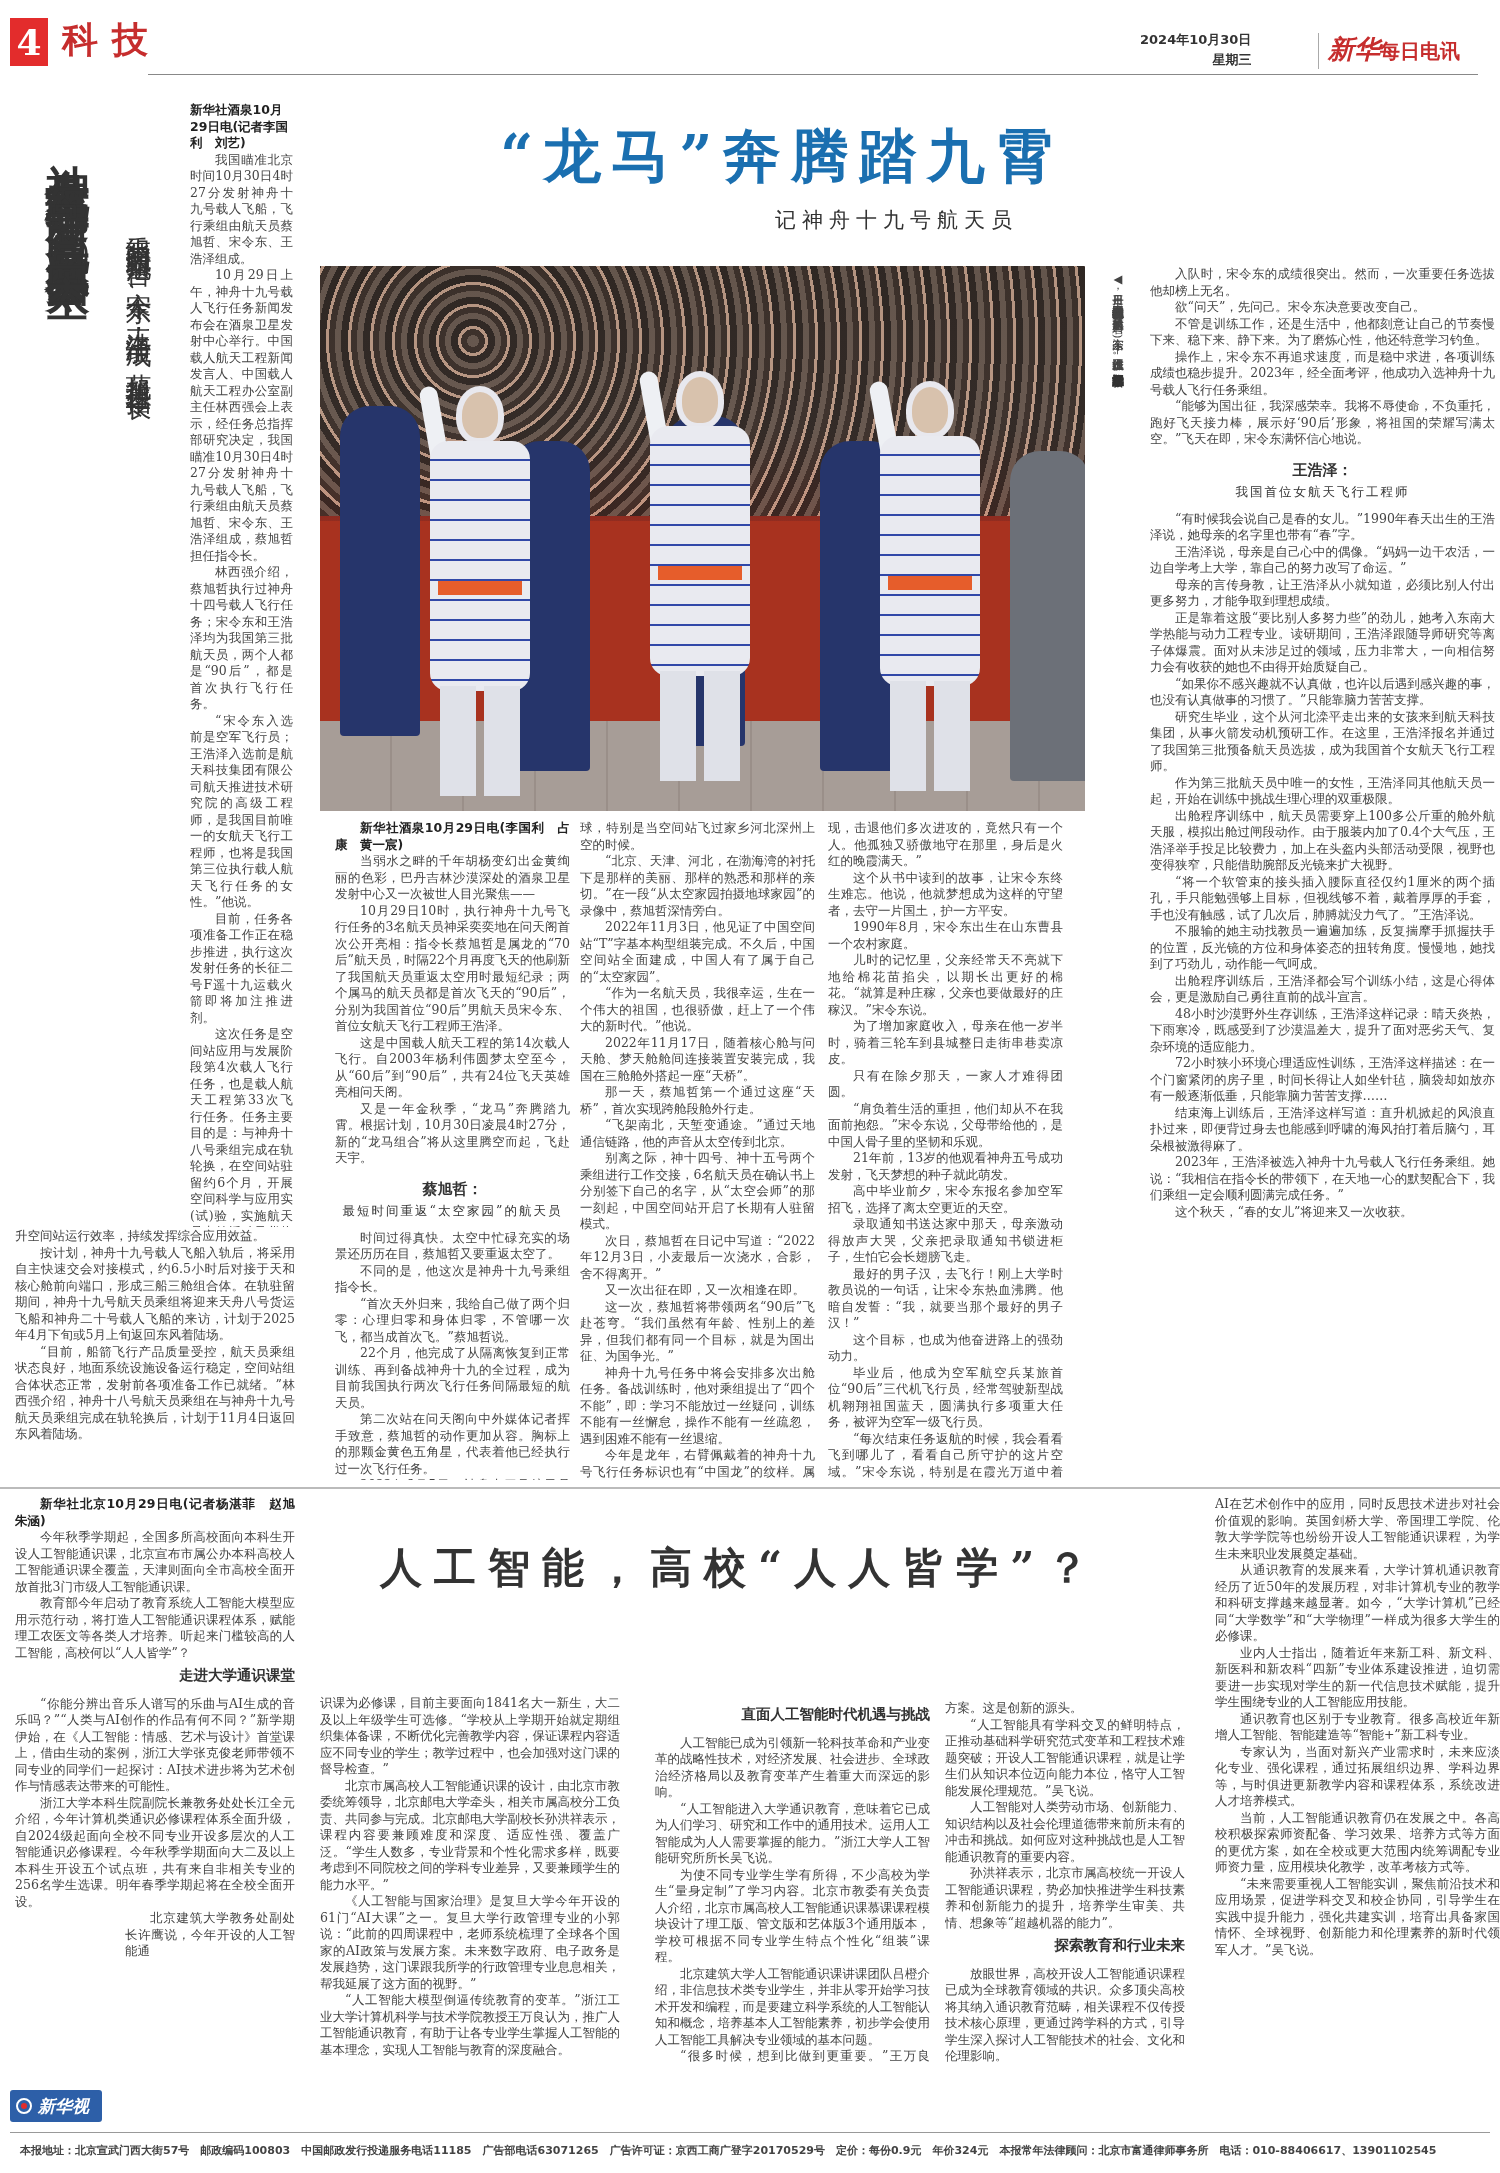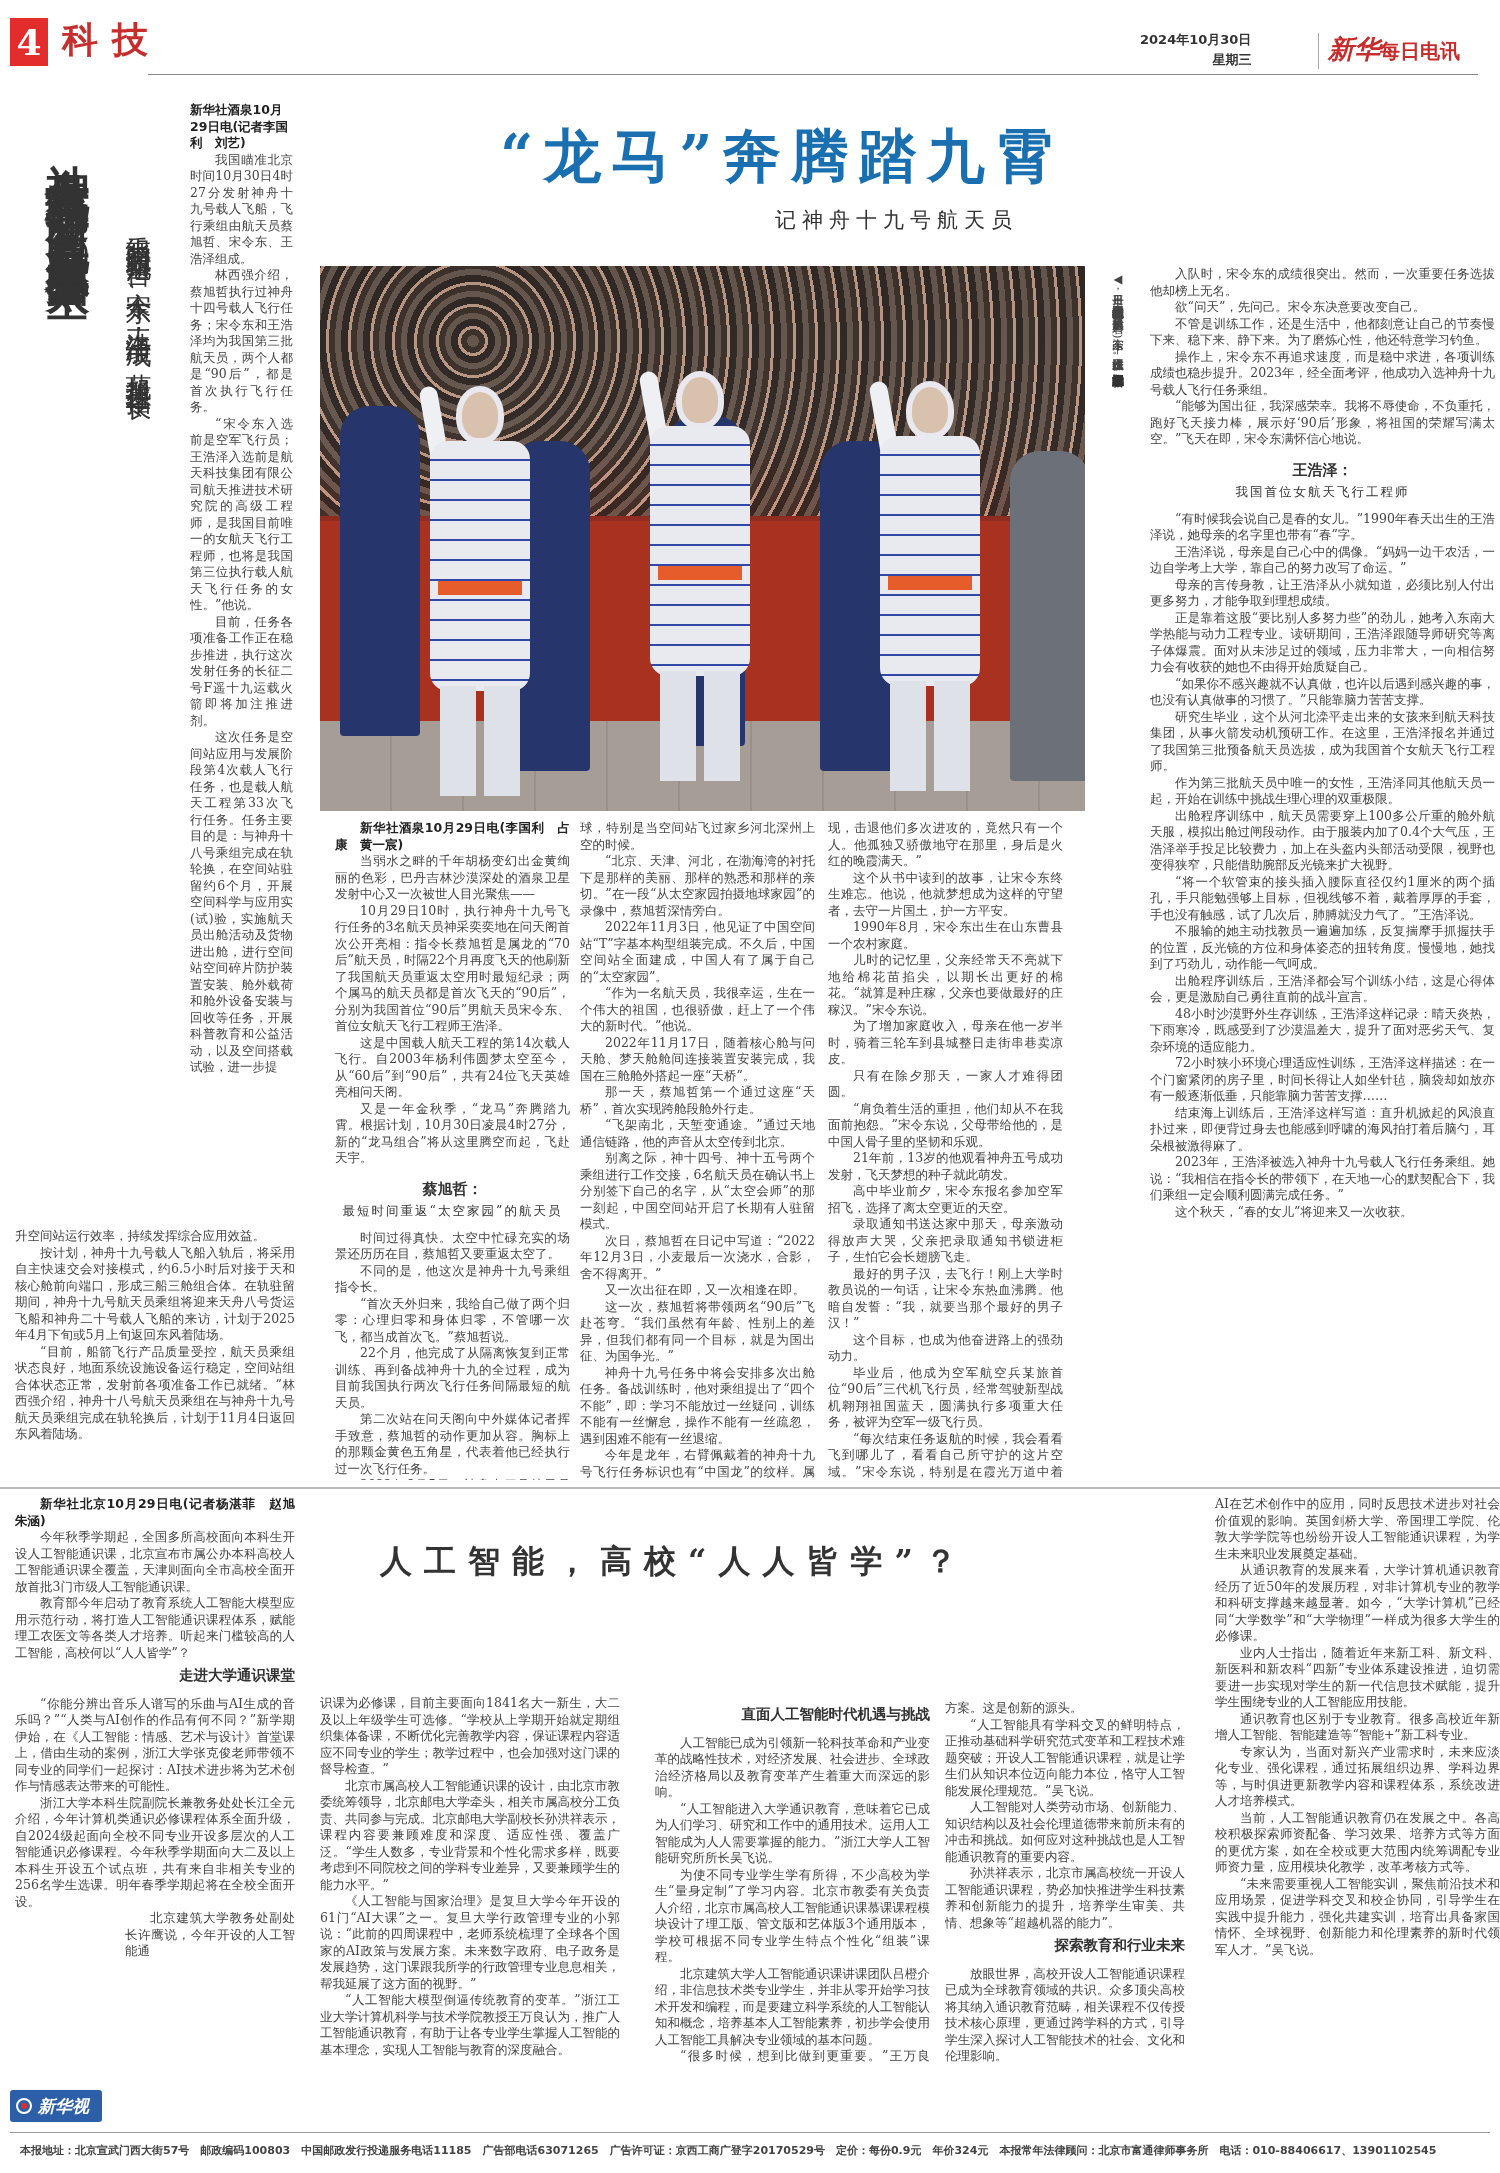--- a/index.html
+++ b/index.html
@@ -54,21 +54,21 @@
     
     .story-col { top: 820px; width: 235px; height: 660px; overflow: hidden; }
     .s1 { left: 335px; } .s2 { left: 580px; } .s3 { left: 828px; }
     .right-col { left: 1150px; top: 266px; width: 345px; height: 1210px; overflow: hidden; }
     .sub-name { font-family: "DejaVu Sans", sans-serif; font-weight: bold; font-size: 15px; text-align: center; margin: 14px 0 6px; color: #333; text-indent: 0 !important; }
     .sub-desc { font-family: "DejaVu Serif", serif; font-size: 12.5px; text-align: center; margin-bottom: 10px; text-indent: 0 !important; letter-spacing: 2px; color: #333; }
 
     .divider { left: 0; top: 1487px; width: 1500px; height: 2px; background: #bbb; }
 
     
-    .ai-title { left: 380px; top: 1540px; font-family: "DejaVu Serif", serif; font-weight: bold; font-size: 32px; color: #333; letter-spacing: 12px; }
+    .ai-title { left: 380px; top: 1540px; font-family: "DejaVu Serif", serif; font-weight: bold; font-size: 42px; color: #333; letter-spacing: 12px; }
     .ai-col1 { left: 15px; top: 1496px; width: 280px; height: 560px; overflow: hidden; }
     .ai-col2 { left: 320px; top: 1695px; width: 300px; height: 370px; overflow: hidden; }
     .ai-col3 { left: 655px; top: 1700px; width: 275px; height: 365px; overflow: hidden; }
     .ai-col4 { left: 945px; top: 1700px; width: 240px; height: 365px; overflow: hidden; }
     .ai-col5 { left: 1215px; top: 1496px; width: 285px; height: 570px; overflow: hidden; }
     .ai-sub { font-family: "DejaVu Sans", sans-serif; font-weight: bold; font-size: 14.5px; text-align: right; margin: 6px 0 12px; color: #333; text-indent: 0 !important; }
     .xinhua-badge { left: 10px; top: 2090px; width: 92px; height: 32px; background: #2d5fa8; color: #fff; border-radius: 3px;
       font-family: "DejaVu Sans", sans-serif; font-weight: bold; font-style: italic; font-size: 17px; line-height: 32px; padding-left: 28px; }
     .xinhua-badge .cam { position: absolute; left: 6px; top: 8px; width: 16px; height: 16px; border: 2px solid #fff; border-radius: 50%; }
     .xinhua-badge .cam::after { content: ""; position: absolute; left: 3px; top: 3px; width: 6px; height: 6px; background: #e32c2c; border-radius: 50%; }
@@ -88,20 +88,21 @@
 </div>
 <div class="abs date-sep"></div>
 <div class="abs masthead"><b>新华</b><span>每日电讯</span></div>
 
 <div class="abs vhead vhead-main">神舟十九号乘组确定 两名『九〇后』航天员将梦圆太空</div>
 <div class="abs vhead vhead-sub">乘组由航天员蔡旭哲、宋令东、王浩泽组成，蔡旭哲担任指令长</div>
 
 <div class="abs col colA">
   <p class="lead" style="text-indent:0;text-align:left">新华社酒泉10月29日电(记者李国利　刘艺)</p>
   <p>我国瞄准北京时间10月30日4时27分发射神舟十九号载人飞船，飞行乘组由航天员蔡旭哲、宋令东、王浩泽组成。</p>
+  <p>10月29日上午，神舟十九号载人飞行任务新闻发布会在酒泉卫星发射中心举行。中国载人航天工程新闻发言人、中国载人航天工程办公室副主任林西强会上表示，经任务总指挥部研究决定，我国瞄准10月30日4时27分发射神舟十九号载人飞船，飞行乘组由航天员蔡旭哲、宋令东、王浩泽组成，蔡旭哲担任指令长。</p>
   <p>林西强介绍，蔡旭哲执行过神舟十四号载人飞行任务；宋令东和王浩泽均为我国第三批航天员，两个人都是“90后”，都是首次执行飞行任务。</p>
   <p>“宋令东入选前是空军飞行员；王浩泽入选前是航天科技集团有限公司航天推进技术研究院的高级工程师，是我国目前唯一的女航天飞行工程师，也将是我国第三位执行载人航天飞行任务的女性。”他说。</p>
   <p>目前，任务各项准备工作正在稳步推进，执行这次发射任务的长征二号F遥十九运载火箭即将加注推进剂。</p>
   <p>这次任务是空间站应用与发展阶段第4次载人飞行任务，也是载人航天工程第33次飞行任务。任务主要目的是：与神舟十八号乘组完成在轨轮换，在空间站驻留约6个月，开展空间科学与应用实(试)验，实施航天员出舱活动及货物进出舱，进行空间站空间碎片防护装置安装、舱外载荷和舱外设备安装与回收等任务，开展科普教育和公益活动，以及空间搭载试验，进一步提</p>
 </div>
 <div class="abs col colA-bottom">
   <p style="text-indent:0">升空间站运行效率，持续发挥综合应用效益。</p>
   <p>按计划，神舟十九号载人飞船入轨后，将采用自主快速交会对接模式，约6.5小时后对接于天和核心舱前向端口，形成三船三舱组合体。在轨驻留期间，神舟十九号航天员乘组将迎来天舟八号货运飞船和神舟二十号载人飞船的来访，计划于2025年4月下旬或5月上旬返回东风着陆场。</p>
   <p>“目前，船箭飞行产品质量受控，航天员乘组状态良好，地面系统设施设备运行稳定，空间站组合体状态正常，发射前各项准备工作已就绪。”林西强介绍，神舟十八号航天员乘组在与神舟十九号航天员乘组完成在轨轮换后，计划于11月4日返回东风着陆场。</p>
 </div>

